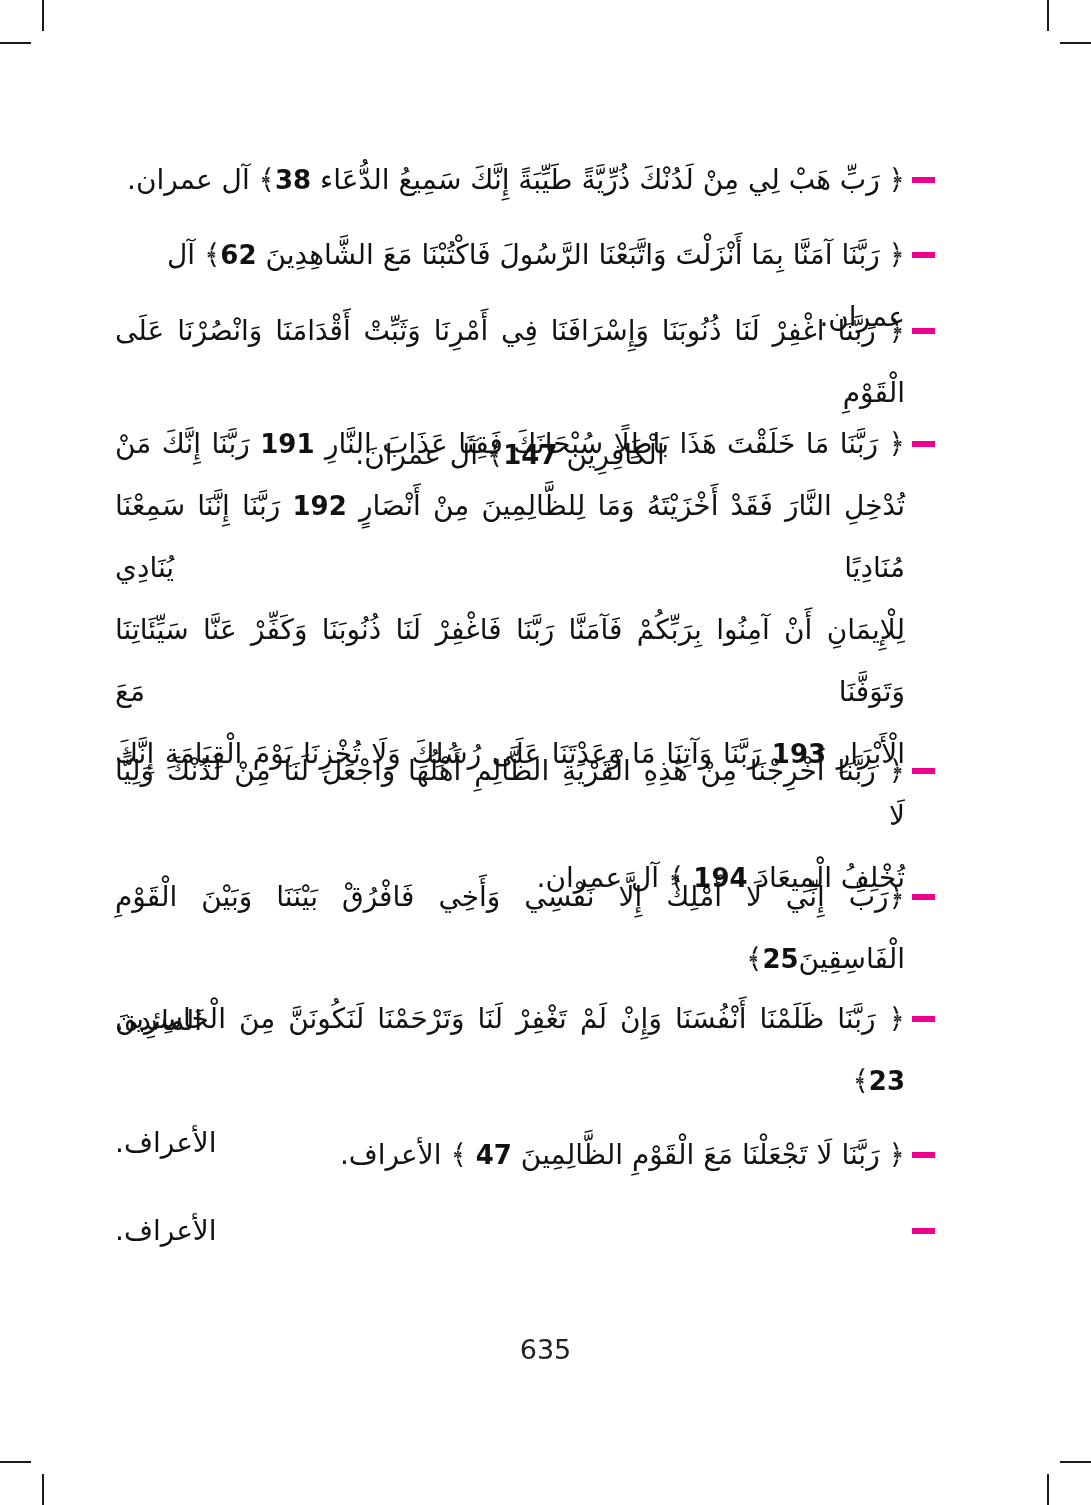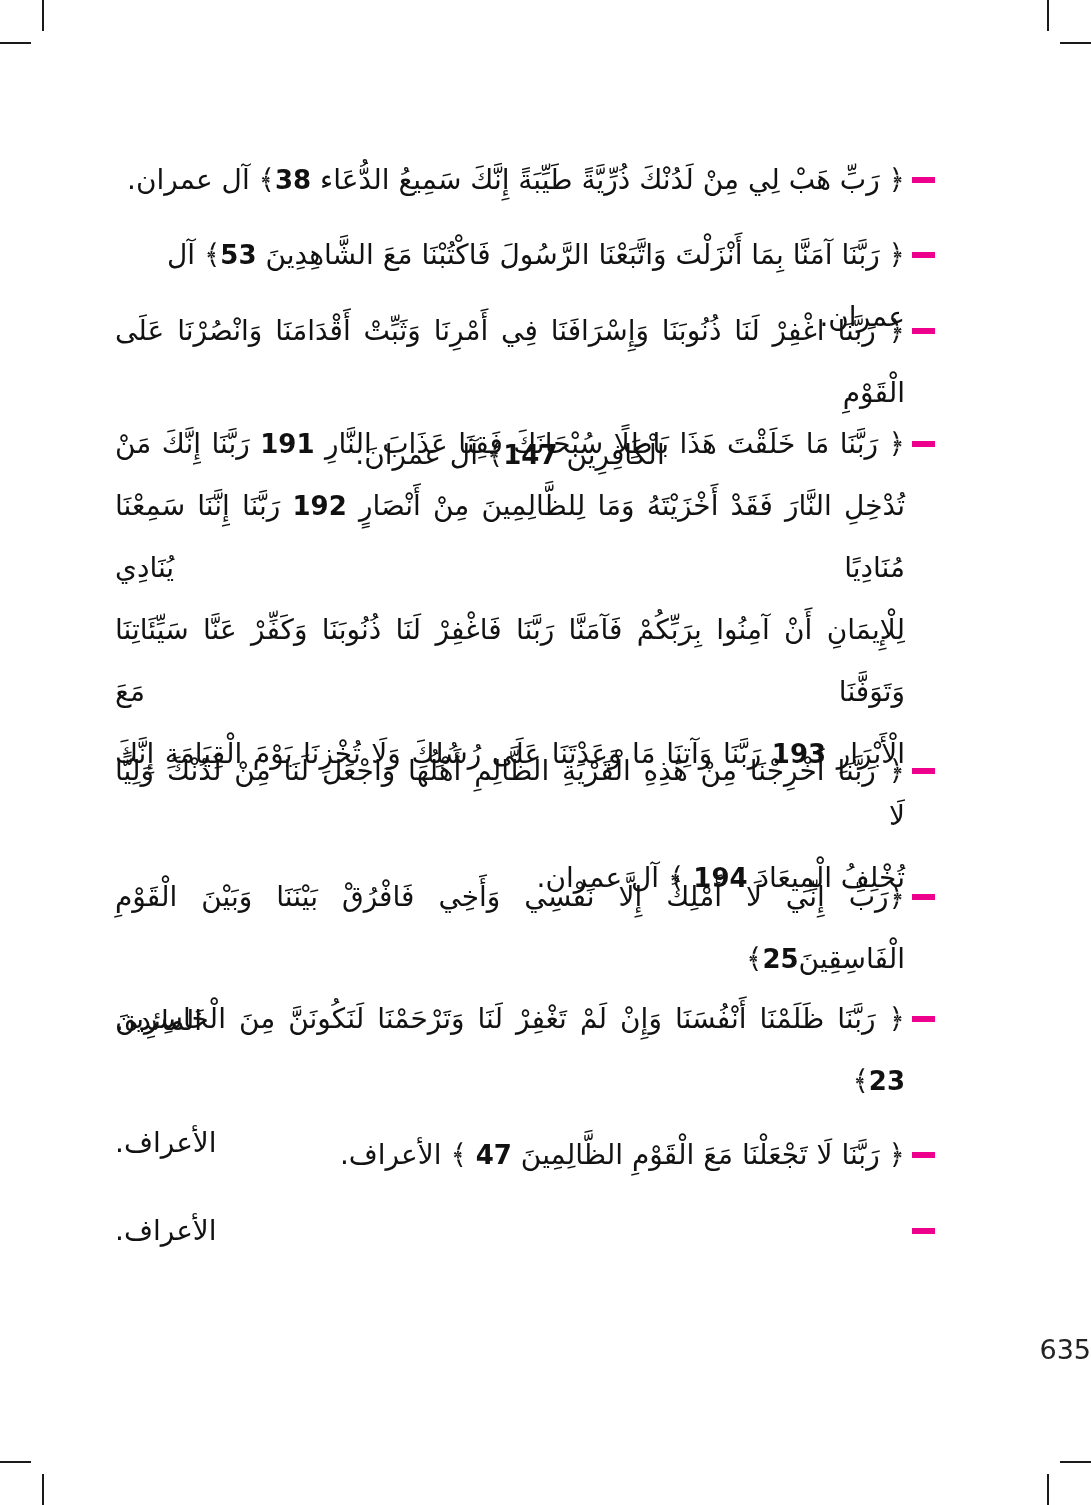--- a/index.html
+++ b/index.html
@@ -57,21 +57,21 @@
     font-size: 26px;
     font-family: "DejaVu Sans", sans-serif;
     color: #111;
   }
 
   .page-number {
     position: absolute;
     top: 1330px;
     left: 0;
     width: 100%;
-    text-align: right;
+    text-align: center;
     font-size: 27px;
     line-height: 40px;
     color: #222;
     font-family: "DejaVu Sans", sans-serif;
   }
 </style>
 </head>
 <body>
 
 <div class="page">
@@ -87,21 +87,21 @@
 
   <div class="column">
 
     <div class="item" style="top:149px;">
       <span class="dash"></span>
       <div class="line right verse">﴿ رَبِّ هَبْ لِي مِنْ لَدُنْكَ ذُرِّيَّةً طَيِّبَةً إِنَّكَ سَمِيعُ الدُّعَاء <span class="num">38</span>﴾ آل عمران.</div>
     </div>
 
     <div class="item" style="top:224px;">
       <span class="dash"></span>
-      <div class="line right verse">﴿ رَبَّنَا آمَنَّا بِمَا أَنْزَلْتَ وَاتَّبَعْنَا الرَّسُولَ فَاكْتُبْنَا مَعَ الشَّاهِدِينَ <span class="num">53</span>﴾ آل عمران.</div>
+      <div class="line right verse">﴿ رَبَّنَا آمَنَّا بِمَا أَنْزَلْتَ وَاتَّبَعْنَا الرَّسُولَ فَاكْتُبْنَا مَعَ الشَّاهِدِينَ <span class="num">62</span>﴾ آل عمران.</div>
     </div>
 
     <div class="item" style="top:300px;">
       <span class="dash"></span>
       <div class="line justify verse">﴿ رَبَّنَا اغْفِرْ لَنَا ذُنُوبَنَا وَإِسْرَافَنَا فِي أَمْرِنَا وَثَبِّتْ أَقْدَامَنَا وَانْصُرْنَا عَلَى الْقَوْمِ</div>
       <div class="line center verse">الْكَافِرِين <span class="num">147</span>﴾ آل عمرانَ.</div>
     </div>
 
     <div class="item" style="top:413px;">
       <span class="dash"></span>

